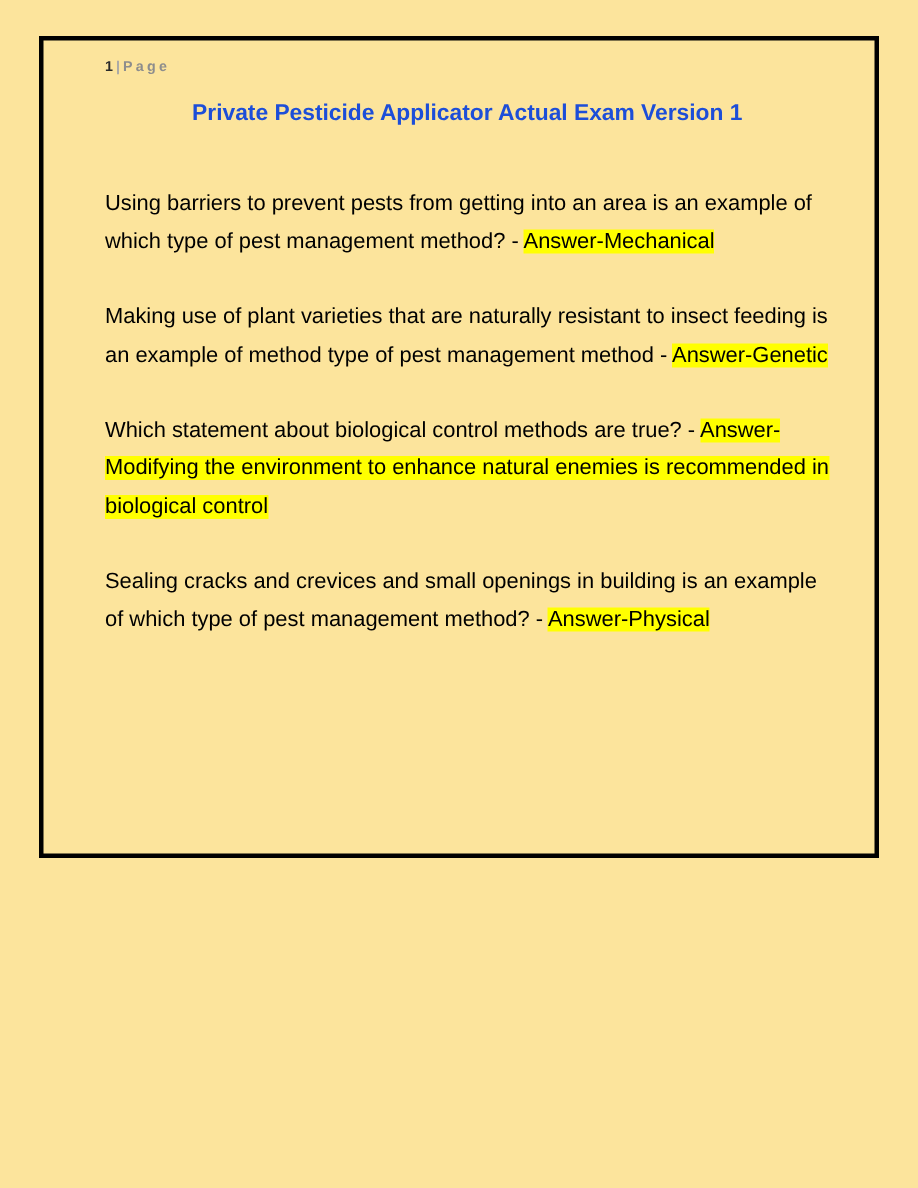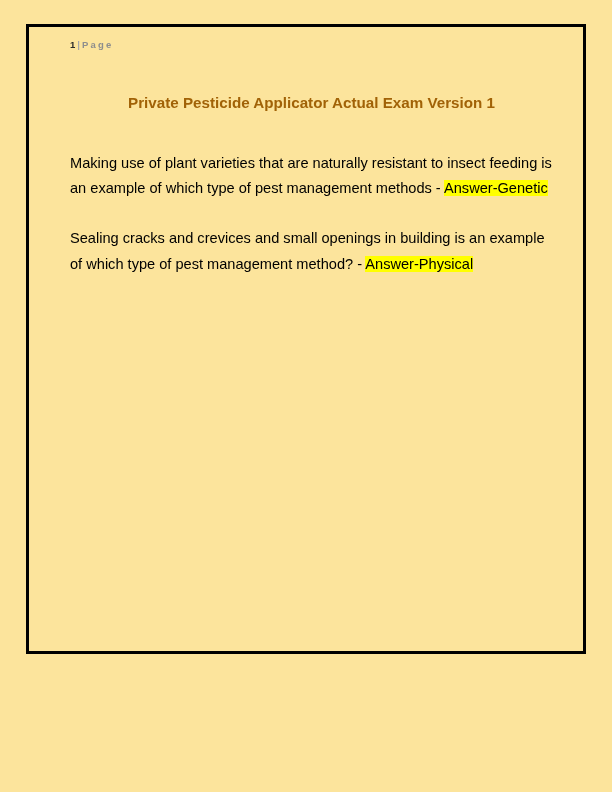--- a/index.html
+++ b/index.html
@@ -16,21 +16,21 @@
     overflow: hidden;
     position: relative;
   }
 
   
   .page-frame {
     position: absolute;
     left: 26px;
     top: 24px;
     width: 560px;
-    height: 630px;
+    height: 548px;
     border: 3px solid #000000;
     background: #fce49c;
     padding-left: 44px;
   }
 
   
   .page-inner {
     position: absolute;
     left: 0;
     top: 0;
@@ -60,24 +60,24 @@
     padding: 0 2px;
   }
   .page-header .pg-word {
     color: #8d8d8d;
     font-weight: bold;
     letter-spacing: 2.2px;
   }
 
   
   .doc-title {
-    margin: 38px 0 0 0;
+    margin: 11px 0 0 0;
     padding: 0 8px;
     text-align: center;
-    color: #a16207;
+    color: #1d4ed8;
     font-weight: bold;
     font-size: 15.2px;
     line-height: 23.5px;
   }
   .doc-title .tline { display: block; }
 
   
   .qa-list {
     margin-top: 36px;
   }
@@ -105,22 +105,24 @@
     <div class="page-header">
       <span class="pg-num">1</span><span class="pg-sep">|</span><span class="pg-word">Page</span>
     </div>
 
     <h1 class="doc-title">
       <span class="tline">Private Pesticide Applicator Actual Exam Version 1</span>
     </h1>
 
     <div class="qa-list">
 
+      <p class="qa-block"><span>Using barriers to prevent pests from getting into an area is an example of which type of pest management method? - </span><span class="hl">Answer-Mechanical</span></p>
 
-      <p class="qa-block"><span>Making use of plant varieties that are naturally resistant to insect feeding is an example of which type of pest management methods - </span><span class="hl">Answer-Genetic</span></p>
+      <p class="qa-block"><span>Making use of plant varieties that are naturally resistant to insect feeding is an example of method type of pest management method - </span><span class="hl">Answer-Genetic</span></p>
 
+      <p class="qa-block"><span>Which statement about biological control methods are true? - </span><span class="hl">Answer-Modifying the environment to enhance natural enemies is recommended in biological control</span></p>
 
       <p class="qa-block"><span>Sealing cracks and crevices and small openings in building is an example of which type of pest management method? - </span><span class="hl">Answer-Physical</span></p>
 
     </div>
 
   </div>
 </div>
 
 </body></html>

